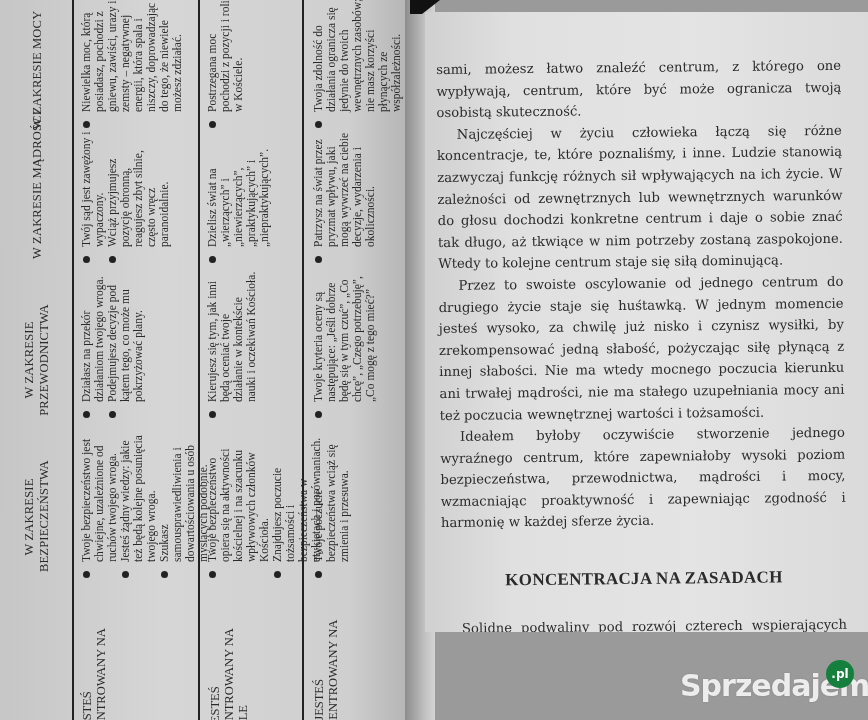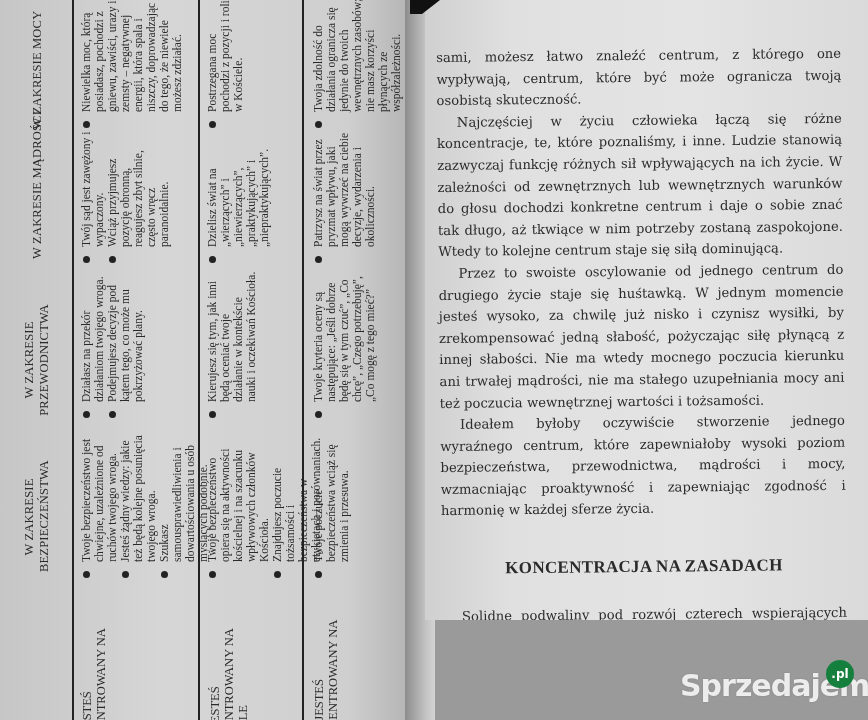--- a/index.html
+++ b/index.html
@@ -48,21 +48,21 @@
   .gutter {
     position:absolute; left:405px; top:0; width:30px; height:720px;
     background:linear-gradient(90deg,#8c8c8c,#c4c4c4 70%,#d4d4d4);
   }
   .top-dark {
     position:absolute; left:410px; top:0; width:30px; height:14px; background:#111;
     clip-path:polygon(0 0,100% 0,40% 100%,0 100%);
   }
   
   .right-page {
-    position:absolute; left:425px; top:0; width:443px; height:620px;
+    position:absolute; left:425px; top:12px; width:443px; height:620px;
     background:linear-gradient(90deg,#d0d0d0 0%,#e0e0e0 20%,#e4e4e4 60%,#dadada 100%);
     overflow:hidden;
   }
   .text-col {
     position:absolute; left:11px; top:47px; width:405px;
     font-family:"DejaVu Serif", serif;
     font-size:13.2px; line-height:21.6px; color:#2b2b2b;
     text-align:justify;
     transform:rotate(-0.6deg); transform-origin:0 0;
   }

